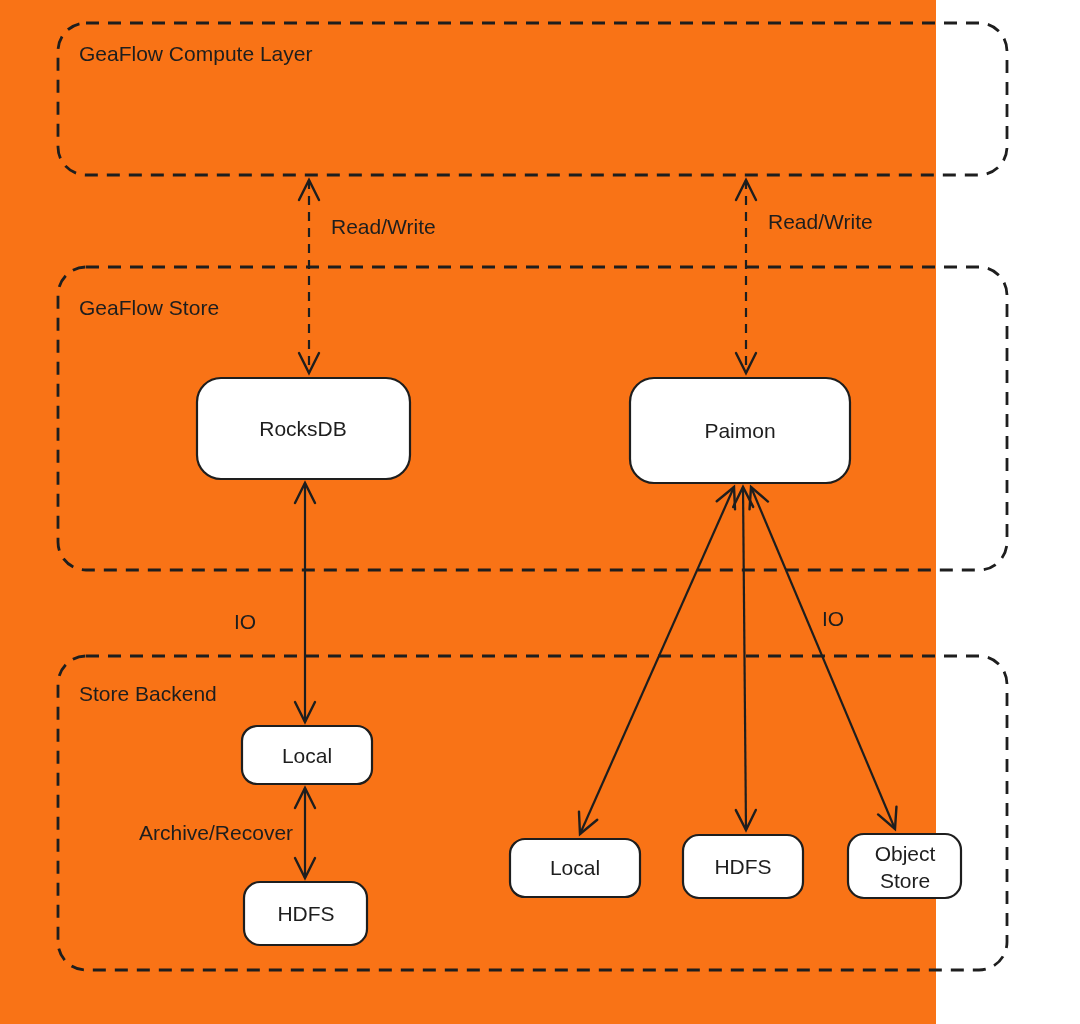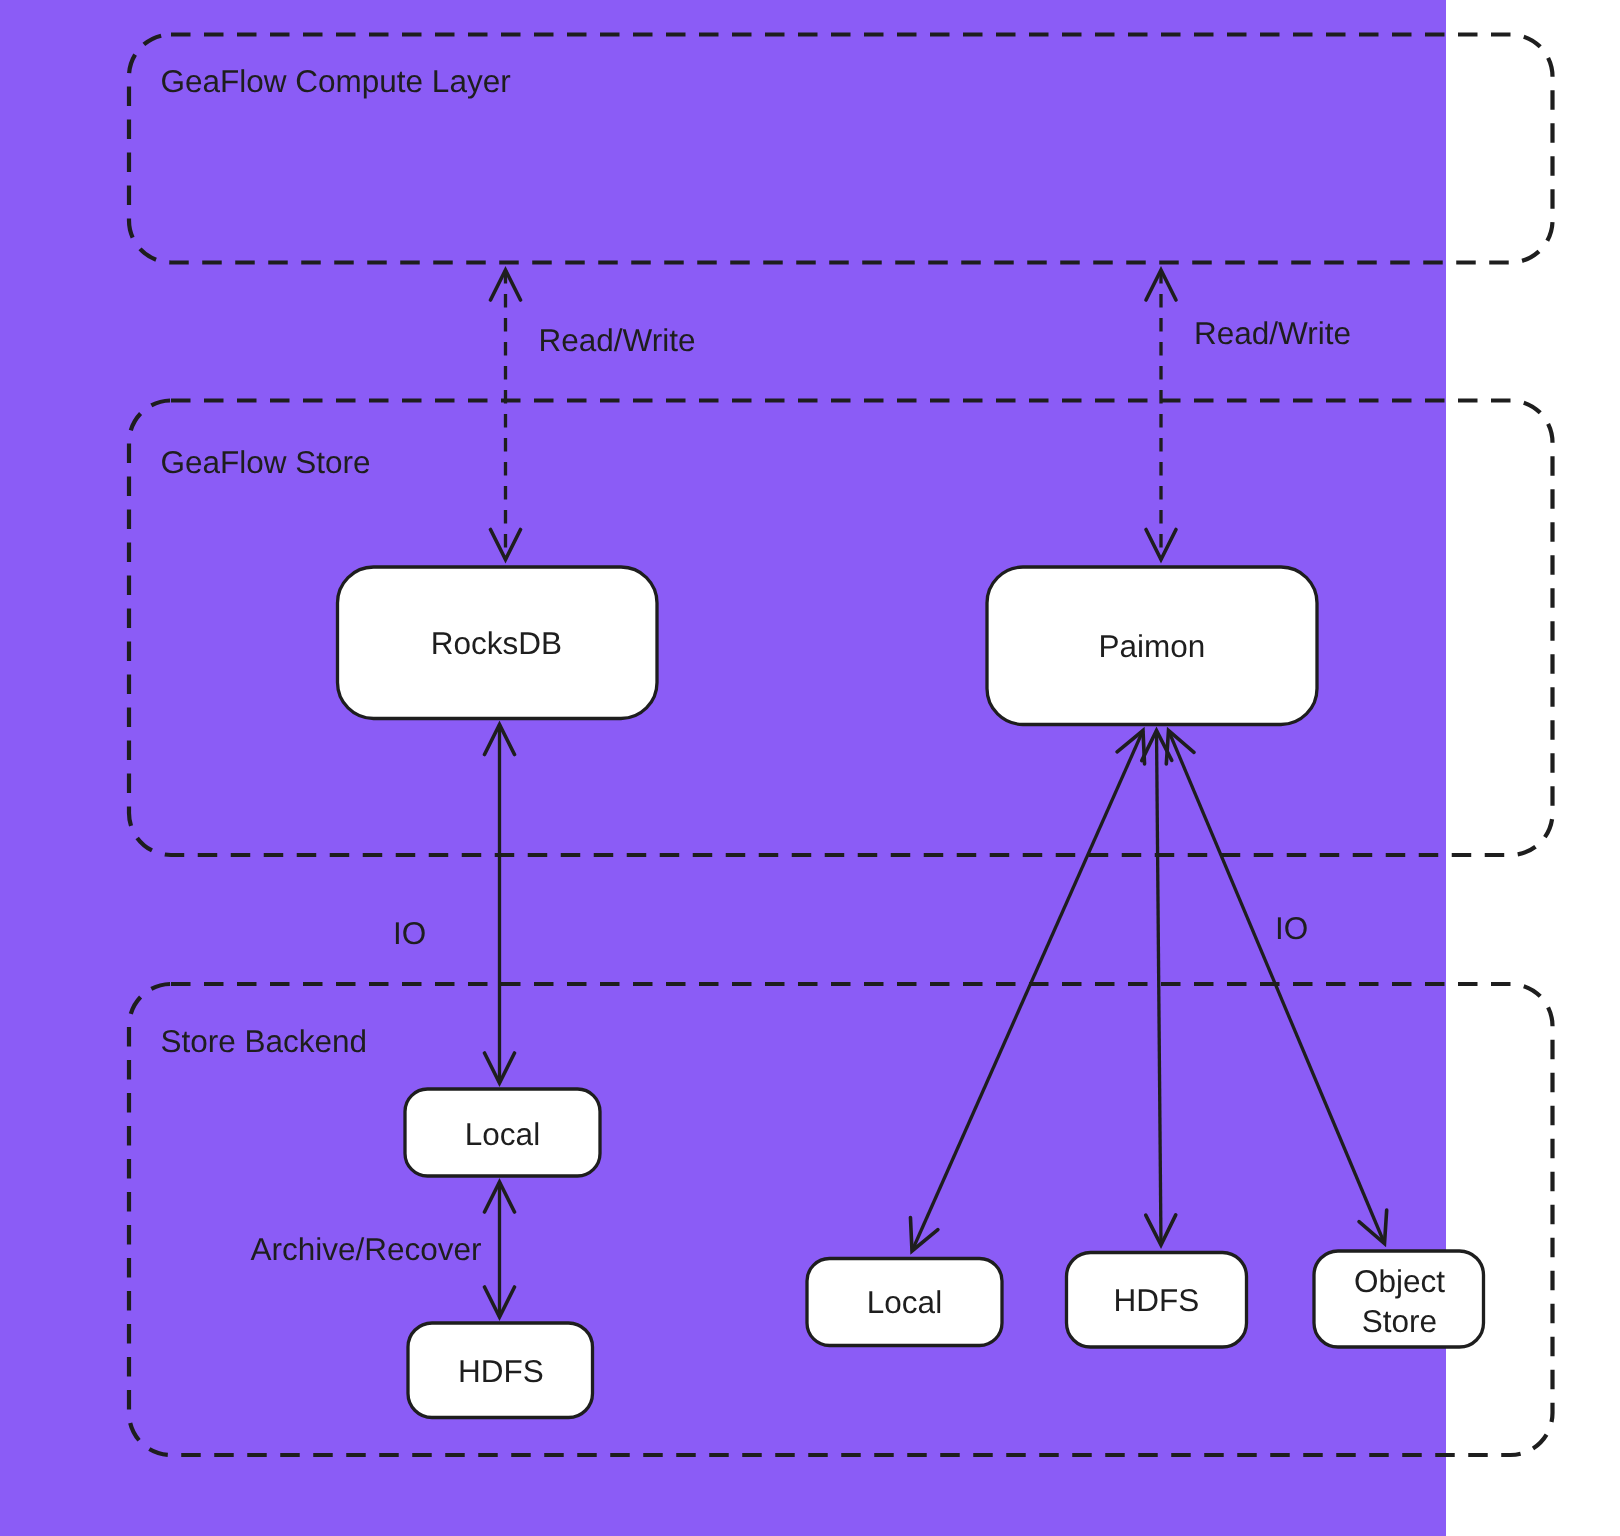--- a/index.html
+++ b/index.html
@@ -4,23 +4,22 @@
 <style>
   html, body {
     margin: 0;
     padding: 0;
     background: #ffffff;
   }
   .canvas {
     position: relative;
     width: 936px;
     height: 1024px;
-    background: #8b5cf6;
+    background: #f97316;
     font-family: "Liberation Sans", sans-serif;
-    padding-left: 28px;
   }
   svg text {
     font-family: "Liberation Sans", sans-serif;
     font-size: 21px;
     fill: #1e1e1e;
   }
   svg .container-rect {
     fill: none;
     stroke: #1e1e1e;
     stroke-width: 2.8;

